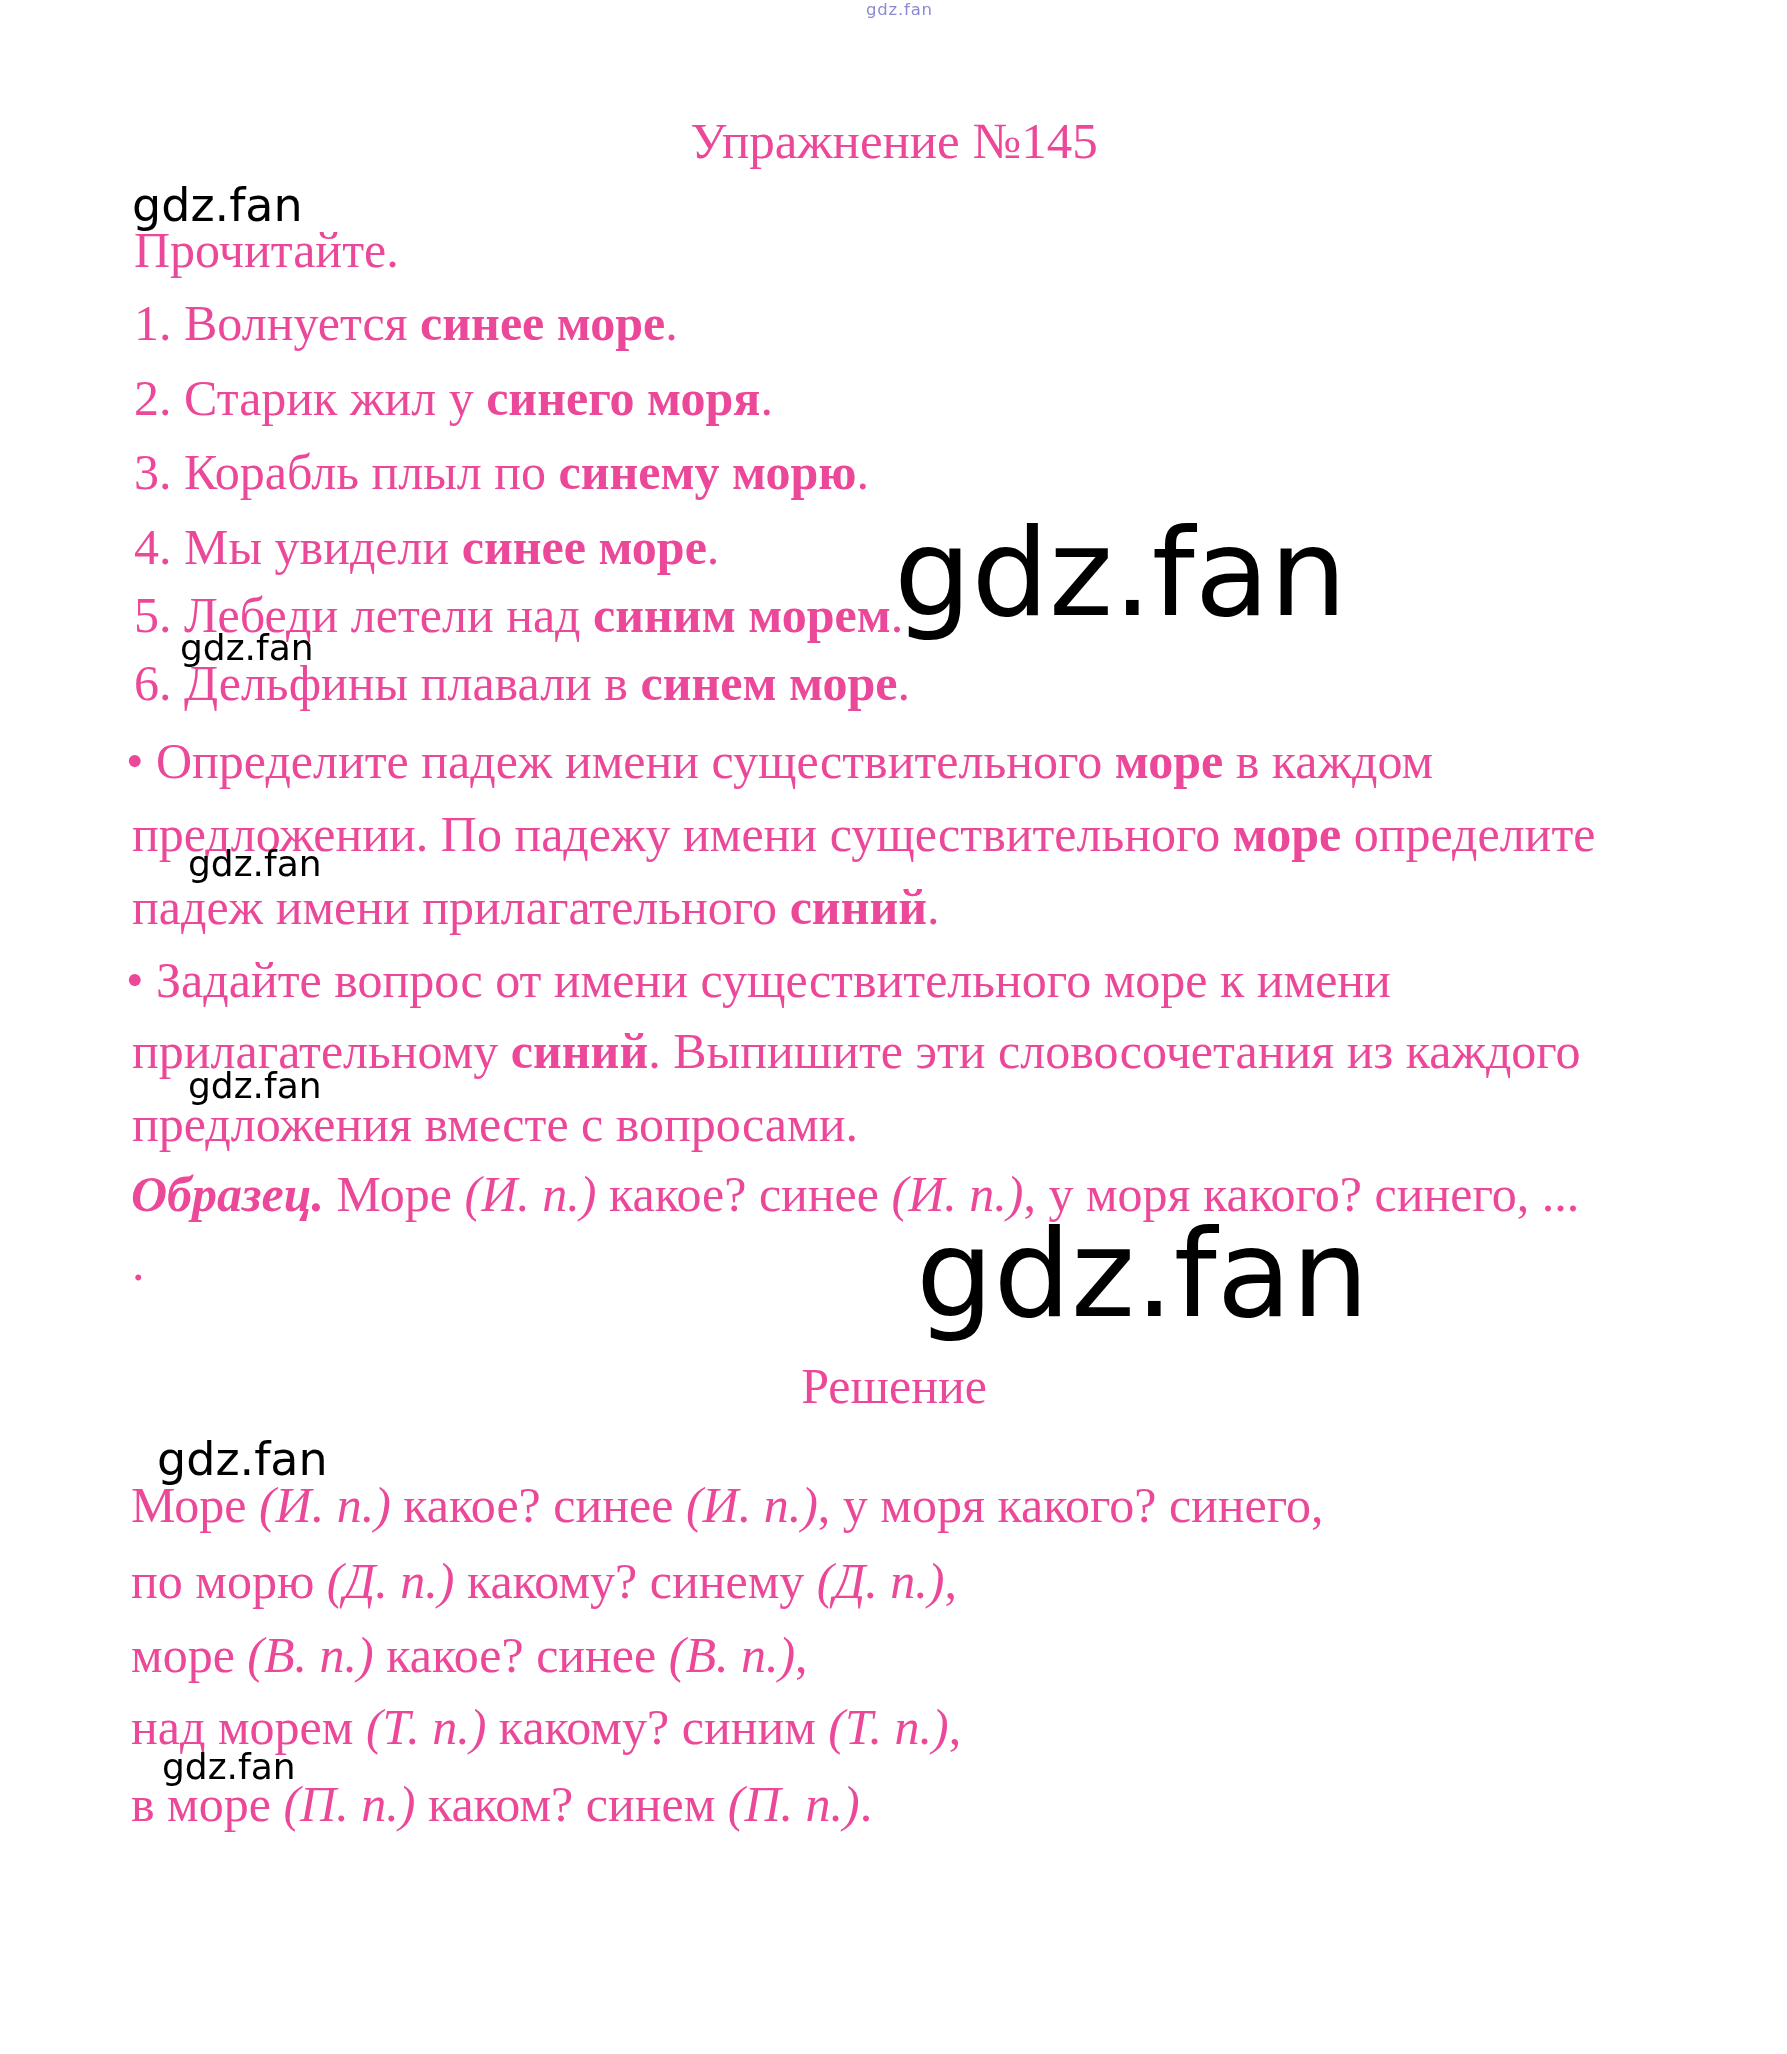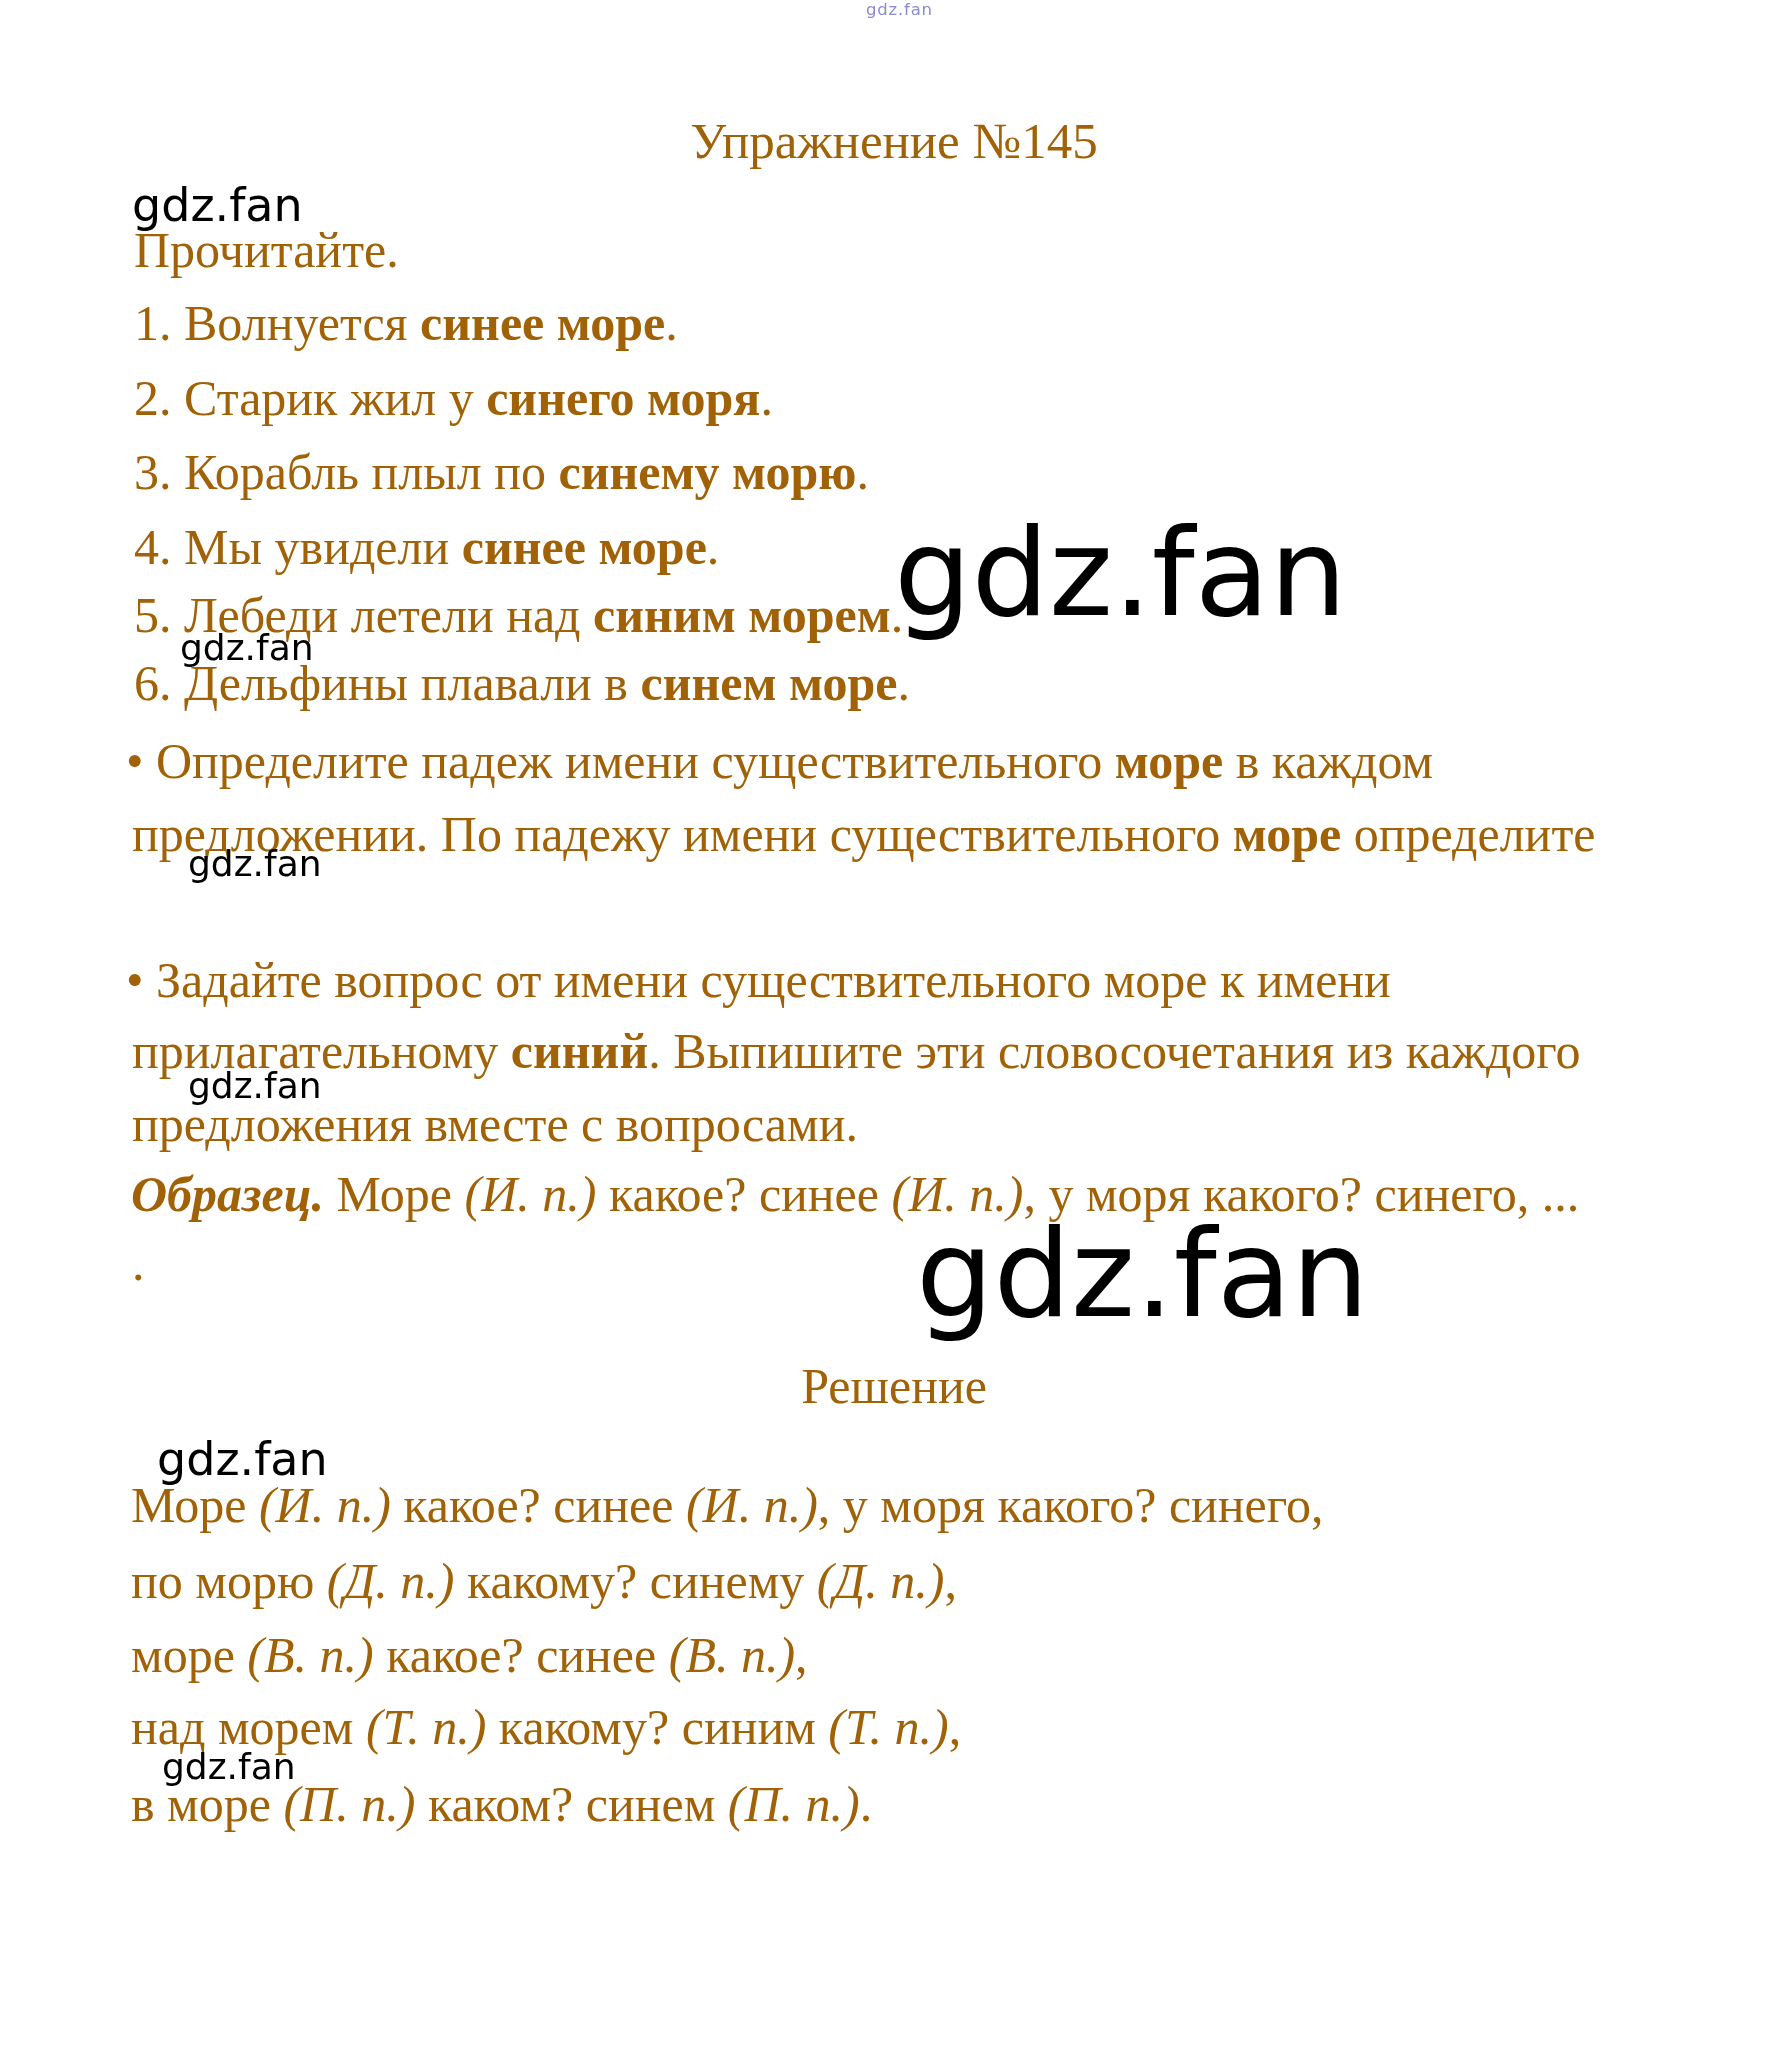--- a/index.html
+++ b/index.html
@@ -10,21 +10,21 @@
     background:#ffffff;
     font-family:"Liberation Serif", serif;
     color:#000;
     overflow:hidden;
   }
   .ln{
     position:absolute;
     font-size:50px;
     line-height:1;
     white-space:nowrap;
-    color:#a16207;
+    color:#ec4899;
   }
   .center{
     left:0;
     width:100%;
     text-align:center;
   }
   .title{font-size:51px;}
   .b{font-weight:bold;}
   .i{font-style:italic;}
   .bi{font-weight:bold;font-style:italic;}
@@ -76,20 +76,21 @@
   <div class="wm wm-sm" style="left:180px; top:630px;">gdz.fan</div>
 
   <div class="ln" style="left:134px; top:658px;"><span>6. Дельфины плавали в </span><span class="b">синем море</span><span>.</span></div>
 
   <div class="ln" style="left:126px; top:736px;"><span>• Определите падеж имени существительного </span><span class="b">море</span><span> в каждом</span></div>
 
   <div class="ln" style="left:132px; top:809px;"><span>предложении. По падежу имени существительного </span><span class="b">море</span><span> определите</span></div>
 
   <div class="wm wm-sm" style="left:188px; top:846px;">gdz.fan</div>
 
+  <div class="ln" style="left:132px; top:882px;"><span>падеж имени прилагательного </span><span class="b">синий</span><span>.</span></div>
 
   <div class="ln" style="left:132px; top:1026px;"><span>прилагательному </span><span class="b">синий</span><span>. Выпишите эти словосочетания из каждого</span></div>
 
   <div class="ln" style="left:126px; top:955px;">• Задайте вопрос от имени существительного море к имени</div>
 
   <div class="wm wm-sm" style="left:188px; top:1068px;">gdz.fan</div>
 
   <div class="ln" style="left:131px; top:1169px;"><span class="bi">Образец.</span><span> Море </span><span class="i">(И. п.)</span><span> какое? синее </span><span class="i">(И. п.)</span><span>, у моря какого? синего, ...</span></div>
 
   <div class="ln" style="left:132px; top:1099px;">предложения вместе с вопросами.</div>

